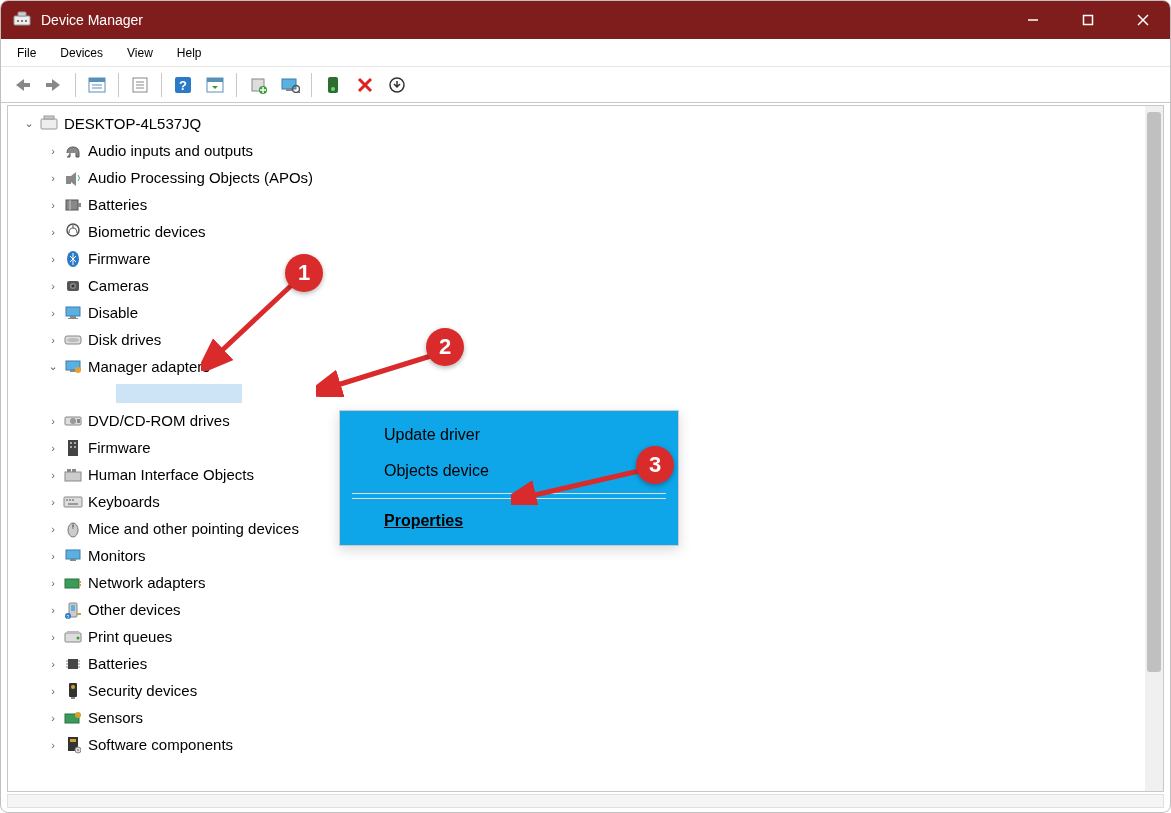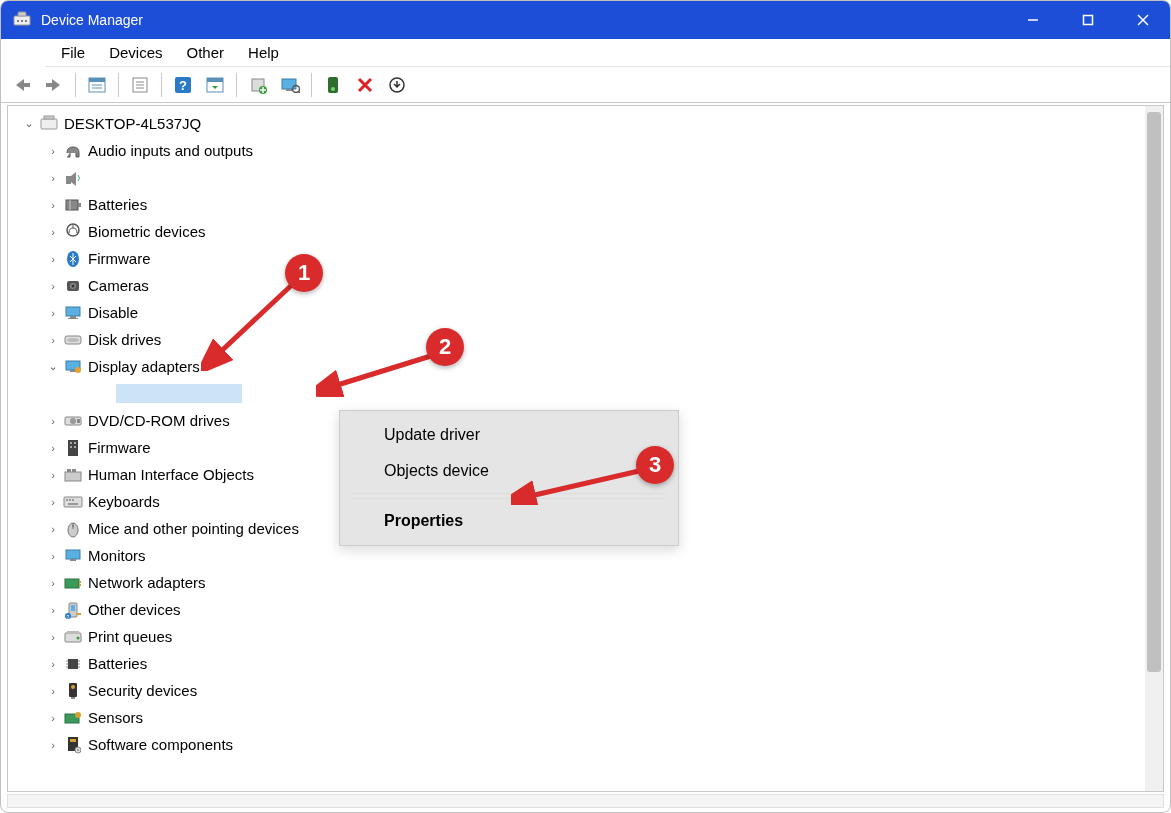--- a/index.html
+++ b/index.html
@@ -1,27 +1,27 @@
 <!DOCTYPE html>
 <html><head>
 <meta charset="utf-8">
 <style>
 * { margin: 0; padding: 0; box-sizing: border-box; font-family: "Segoe UI", Tahoma, sans-serif; }
 body { background: #fff; width: 1171px; height: 813px; overflow: hidden; position: relative; border: 1px solid #c0c0c0; border-radius: 8px; }
 
 
-.titlebar { height: 38px; background: #1d4ed8; display: flex; align-items: center; color: #fff; font-size: 14px; }
+.titlebar { height: 38px; background: #7f1d1d; display: flex; align-items: center; color: #fff; font-size: 14px; }
 .titlebar .app-icon { width: 22px; height: 22px; margin: 0 8px 0 10px; display:flex; align-items:center; justify-content:center; }
 .titlebar .title { flex: 1; }
 .winctrl { display: flex; height: 100%; }
 .winbtn { width: 55px; display: flex; align-items: center; justify-content: center; cursor: pointer; }
 .winbtn svg { stroke: #fff; fill: none; }
 
 
-.menubar { height: 28px; display: flex; align-items: center; padding: 0 4px; font-size: 15px; gap: 0; border-bottom: 1px solid #e5e5e5; margin-left: 44px; }
+.menubar { height: 28px; display: flex; align-items: center; padding: 0 4px; font-size: 12px; gap: 0; border-bottom: 1px solid #e5e5e5; }
 .menuitem { padding: 3px 12px; cursor: pointer; }
 
 
 .toolbar { height: 36px; display: flex; align-items: center; padding: 0 6px; border-bottom: 1px solid #c8c8c8; gap: 2px; }
 .tbtn { width: 30px; height: 30px; display: flex; align-items: center; justify-content: center; cursor: pointer; border-radius: 3px; }
 .tsep { width: 1px; height: 24px; background: #c8c8c8; margin: 0 4px; }
 
 
 .treewrap { position: absolute; top: 104px; left: 6px; right: 6px; bottom: 20px; border: 1px solid #c8c8c8; overflow: hidden; }
 .tree { position: absolute; inset: 0; overflow-y: auto; padding: 4px 0 4px 4px; font-size: 15px; }
@@ -31,24 +31,24 @@
 .row { display: flex; align-items: center; height: 27px; padding-left: 8px; cursor: pointer; position: relative; }
 .row .expander { width: 18px; text-align: center; color: #666; font-size: 11px; }
 .row .icon { width: 22px; height: 20px; margin-right: 4px; display:flex; align-items:center; justify-content:center; }
 .row.level-0 { padding-left: 8px; }
 .row.level-1 { padding-left: 32px; }
 .row.level-2 { padding-left: 60px; }
 .row.selected .label-area { background: #cde4f7; }
 .label-area { padding: 1px 120px 1px 2px; }
 
 
-.ctxmenu { position: absolute; background: #e5e5e5; border: 1px solid #ccc; box-shadow: 0 4px 12px rgba(0,0,0,.15); font-size: 16px; width: 340px; padding: 6px 0; }
+.ctxmenu { position: absolute; background: #0ea5e9; border: 1px solid #ccc; box-shadow: 0 4px 12px rgba(0,0,0,.15); font-size: 16px; width: 340px; padding: 6px 0; }
 .ctxitem { padding: 9px 24px 9px 44px; cursor: pointer; }
 .ctxsep { height: 1px; background: #ddd; margin: 4px 12px; }
-.ctxitem.bold { font-weight: 600; }
+.ctxitem.bold { font-weight: 600; text-decoration: underline; }
 
 
 .callout { position: absolute; width: 38px; height: 38px; border-radius: 50%; background: #d92b2b; color: #fff; font-weight: 600; font-size: 22px; display: flex; align-items: center; justify-content: center; box-shadow: 0 2px 5px rgba(0,0,0,.3); z-index: 50; }
 .arrow { position: absolute; z-index: 40; pointer-events: none; }
 
 .statusbar { position:absolute; left:6px; right:6px; bottom:4px; height:14px; background:#f5f5f5; border:1px solid #e0e0e0;}
 
 </style>
 </head>
 <body>
@@ -80,21 +80,21 @@
           <line x1="1" y1="1" x2="11" y2="11" stroke-width="1.5"></line>
           <line x1="11" y1="1" x2="1" y2="11" stroke-width="1.5"></line>
         </svg>
       </div>
   </div>
 </div>
 
 <div class="menubar">
   <div class="menuitem">File</div>
   <div class="menuitem">Devices</div>
-  <div class="menuitem">Other</div>
+  <div class="menuitem">View</div>
   <div class="menuitem">Help</div>
 </div>
 
 <div class="toolbar">
   <div class="tbtn">
       <svg width="20" height="16" viewBox="0 0 20 16">
         <path d="M12 2 L4 8 L12 14 Z" fill="#888"></path>
         <rect x="10" y="6" width="8" height="4" fill="#888"></rect>
       </svg>
     </div>
@@ -197,20 +197,21 @@
         </div>
         <div class="row level-1">
           <span class="expander">›</span>
           <span class="icon">
             <svg width="18" height="16" viewBox="0 0 18 16">
               <rect x="2" y="6" width="5" height="8" fill="#888"></rect>
               <path d="M7 6 L12 2 L12 16 L7 12" fill="#888"></path>
               <path d="M14 5 Q17 8 14 11" fill="none" stroke="#4a9"></path>
             </svg>
           </span>
+          <span>Audio Processing Objects (APOs)</span>
         </div>
         <div class="row level-1">
           <span class="expander">›</span>
           <span class="icon">
             <svg width="18" height="14" viewBox="0 0 18 14">
               <rect x="2" y="2" width="12" height="10" fill="#888" stroke="#555"></rect>
               <rect x="14" y="5" width="3" height="4" fill="#888"></rect>
               <line x1="6" y1="2" x2="6" y2="12" stroke="#ccc"></line>
             </svg>
           </span>
@@ -271,21 +272,21 @@
         </div>
         <div class="row level-1">
           <span class="expander">⌄</span>
           <span class="icon">
             <svg width="18" height="16" viewBox="0 0 18 16">
               <rect x="2" y="2" width="14" height="9" fill="#5ab0e0" stroke="#3a7da8"></rect>
               <rect x="6" y="11" width="6" height="2" fill="#888"></rect>
               <circle cx="14" cy="11" r="3" fill="#e8a030"></circle>
             </svg>
           </span>
-          <span>Display adapters</span>
+          <span>Manager adapters</span>
         </div>
         <div class="row level-2 selected">
           <span class="expander"></span>
           <span class="icon"></span>
           <span class="label-area">&nbsp;</span>
         </div>
         <div class="row level-1">
           <span class="expander">›</span>
           <span class="icon">
             <svg width="18" height="12" viewBox="0 0 18 12">

